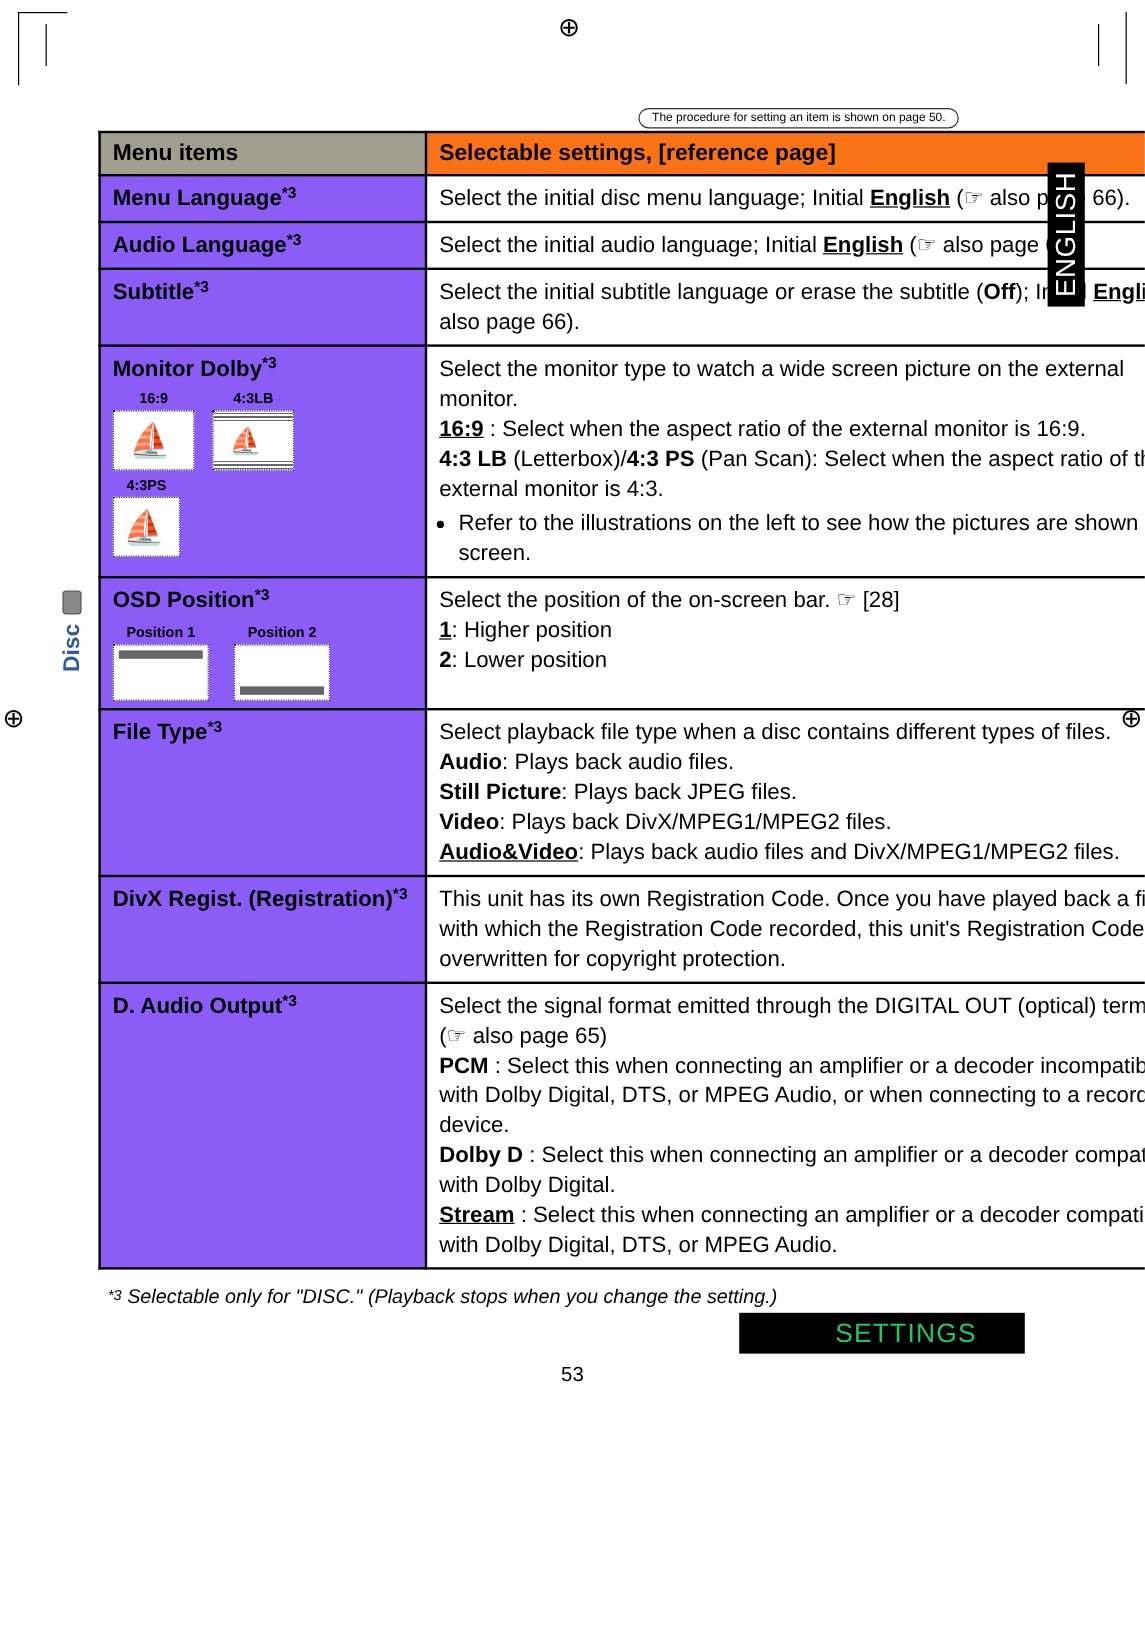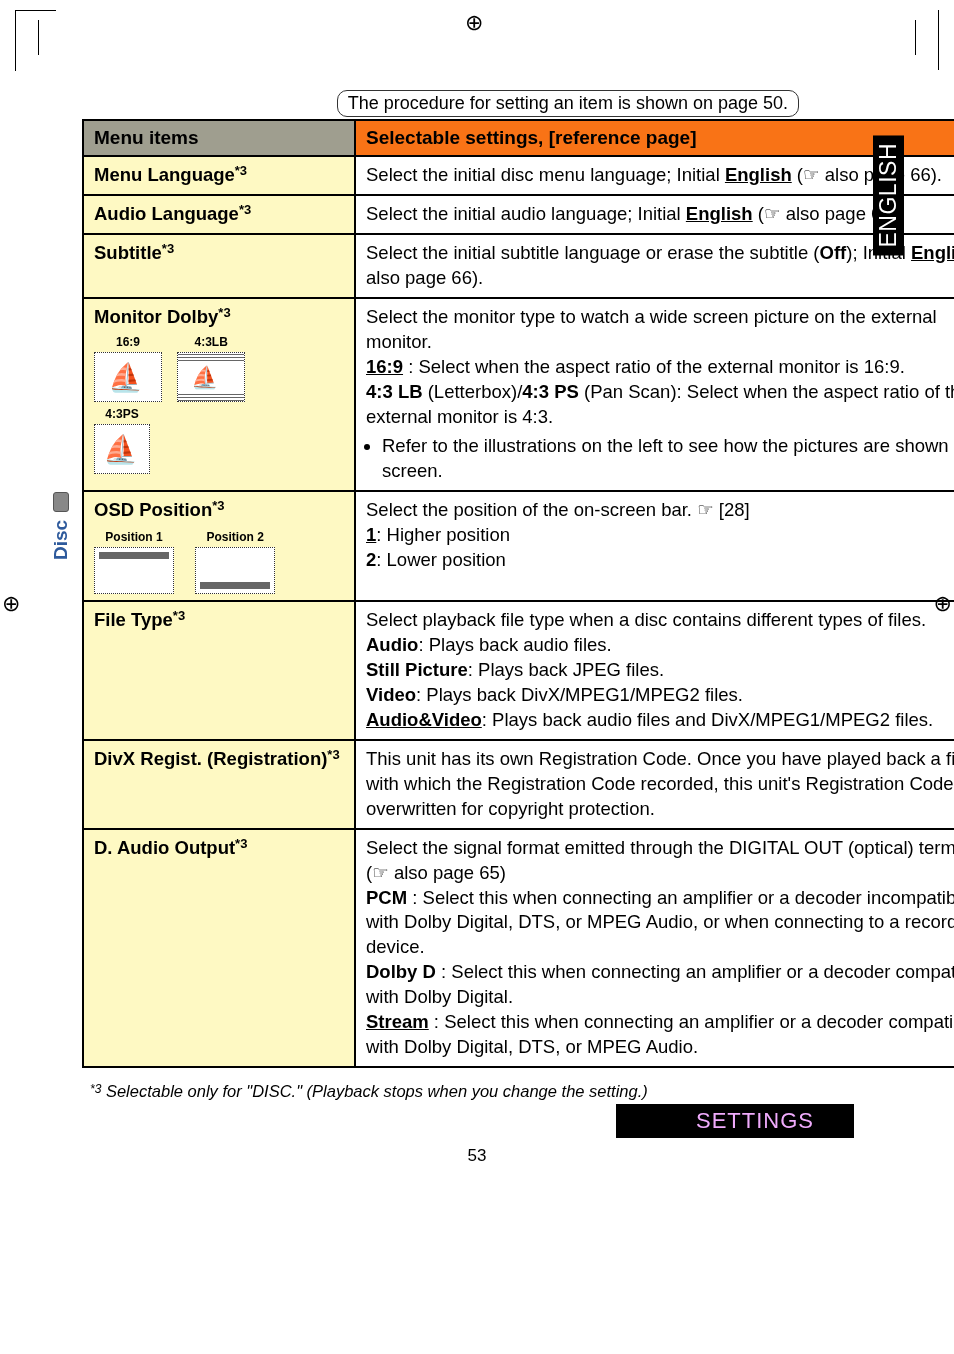--- a/index.html
+++ b/index.html
@@ -22,21 +22,21 @@
   .reg-left { position:absolute; top:calc(50% - 12px); left:2px; font-size:22px;}
   .reg-right { position:absolute; top:calc(50% - 12px); right:2px; font-size:22px;}
   .crop-tr { right:15px; border-right:1px solid #000; }
   .crop-tr2 { position:absolute; top:20px; right:38px; width:1px; height:35px; background:#000;}
 
   .procedure {
     display:inline-block;
     border:1px solid #333;
     border-radius:10px;
     padding:2px 10px;
-    font-size:18px;
+    font-size:10px;
     font-stretch: condensed;
     float:right;
     margin-right:105px;
     margin-bottom:2px;
   }
   .clear { clear:both; }
 
   .english-tab {
     position:absolute;
     right:50px;
@@ -64,21 +64,21 @@
     line-height:1.35;
   }
   .main-table th {
     border:2px solid #000;
     padding:6px 10px;
     text-align:left;
     font-size:19px;
   }
   .th-left { background:#9f9e8f; width:250px; font-weight:bold;}
   .th-right { background:#f97316; font-weight:bold;}
-  .cell-left { background:#fef9c3; font-weight:bold; }
+  .cell-left { background:#8b5cf6; font-weight:bold; }
   .cell-left .sup { font-size:13px; vertical-align: top; font-weight: normal; position:relative; top:-1px;}
   .cell-left .astsup { font-weight:bold;}
   .cell-right { background:#fff; font-weight:normal;}
   .cell-right strong { font-weight:bold;margin-top:16px; }
   .keyword { font-weight:bold; text-decoration: underline; }
   .side-label {
     position:absolute;
     left:50px;
     top:560px;
     transform: rotate(-90deg);
@@ -139,21 +139,21 @@
     margin-left:40px;
     margin-top:14px;
   }
   .footnote .sup { font-size:12px; vertical-align: top; font-style: italic;}
   .page-num { text-align:center; font-size:17px; margin-top:45px;}
   .settings-box {
     position:absolute;
     right:100px;
     bottom:68px;
     background:#000;
-    color:#f0abfc;
+    color:#22c55e;
     padding:4px 40px 4px 80px;
     font-size:22px;
     letter-spacing:1px;
   }
   ul.bul { margin:4px 0 0 0; padding-left:16px;}
 </style>
 </head>
 <body>
 
 <div class="page">

